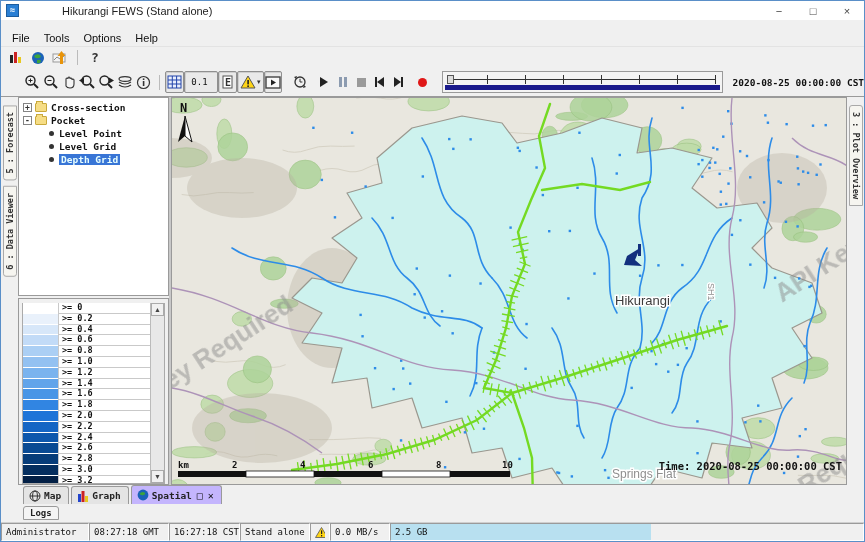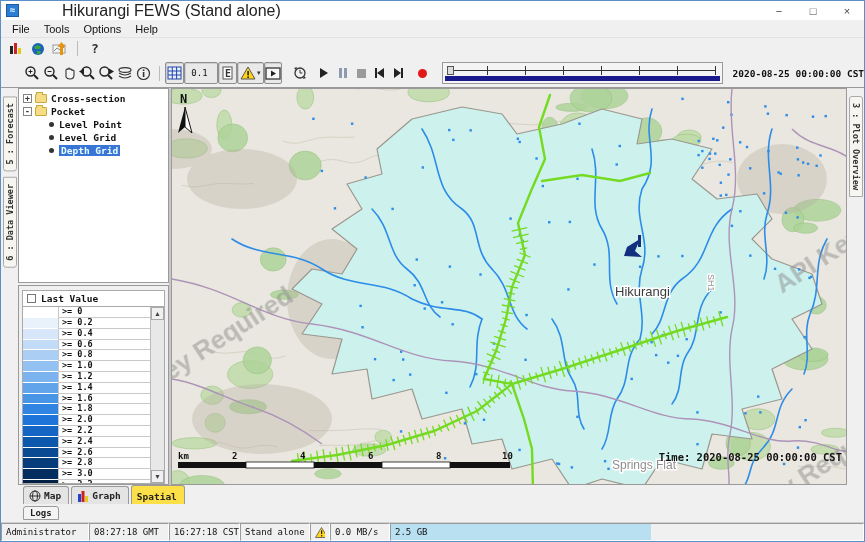--- a/index.html
+++ b/index.html
@@ -7,28 +7,28 @@
     font-family:"Liberation Sans", sans-serif; }
   .window { width:865px; height:542px; background:#f0f0f0; border:1px solid #5a8fc8;
     display:flex; flex-direction:column; position:relative; }
 
   
   .titlebar { height:19px; background:#ffffff; display:flex; align-items:center;
     padding-left:5px; flex:0 0 auto; }
   .app-icon { width:13px; height:13px; background:#2a7fd4; border:1px solid #1b5c9e;
     display:inline-flex; align-items:center; justify-content:center; margin-right:5px; }
   .app-icon span { color:#fff; font-size:9px; line-height:9px; font-weight:bold; }
-  .title-text { font-size:16px; color:#222;padding-left:38px; }
+  .title-text { font-size:11px; color:#222;padding-left:38px; }
   .win-controls { margin-left:auto; display:flex; height:100%; }
   .win-btn { width:34px; height:100%; display:flex; align-items:center; justify-content:center;
     font-size:11px; color:#444; }
 
   
   .menubar { height:18px; background:#f0f0f0; display:flex; align-items:center;
-    padding-left:4px; border-bottom:1px solid #e3e3e3; flex:0 0 auto; }
+    padding-left:4px; border-bottom:1px solid #e3e3e3; flex:0 0 auto;margin-top:9px; }
   .menu-item { font-size:11px; color:#111; padding:2px 7px; }
 
   
   .toolbar1 { height:21px; display:flex; align-items:center; padding-left:4px;
     background:#f0f0f0; flex:0 0 auto; }
   .tb1-btn { width:22px; height:19px; display:flex; align-items:center; justify-content:center; }
   .tb-sep { width:1px; height:15px; background:#bbb; margin:0 6px; }
   .help-q { font-family:"DejaVu Sans Mono",monospace; font-weight:bold; font-size:13px; color:#333; }
 
   
@@ -108,21 +108,21 @@
 
   .map-wrap { flex:1 1 auto; position:relative; overflow:hidden; border:1px solid #9a9a9a; }
   svg text { user-select:none; }
 
   
   .doc-tabs { height:19px; display:flex; align-items:flex-end; padding-left:22px;
     background:#f0f0f0; flex:0 0 auto; }
   .doc-tab { display:flex; align-items:center; gap:3px; border:1px solid #9a9a9a; border-bottom:none;
     border-radius:3px 3px 0 0; background:#e4e4e4; padding:2px 7px 2px 5px; margin-right:2px;
     font-family:"DejaVu Sans Mono",monospace; font-size:9.5px; font-weight:bold; color:#222; height:18px; }
-  .doc-tab.active { background:#fde047; height:19px;flex-direction:column; }
+  .doc-tab.active { background:#c4b5fd; height:19px; }
   .tab-ctl { font-size:10px; color:#111; margin-left:2px; font-weight:bold; }
   .logs-row { height:19px; background:#f0f0f0; display:flex; align-items:center; padding-left:22px;
     border-bottom:1px solid #cfcfcf; flex:0 0 auto; }
   .logs-btn { border:1px solid #9a9a9a; border-radius:3px 3px 0 0; background:#f4f4f4; padding:1px 6px;
     font-family:"DejaVu Sans Mono",monospace; font-size:9px; font-weight:bold; color:#222; }
 
   
   .statusbar { height:18px; display:flex; flex:0 0 auto; background:#f0f0f0;
     font-family:"DejaVu Sans Mono",monospace; font-size:9px; color:#111; }
   .status-cell { border:1px solid; border-color:#9a9a9a #ffffff #ffffff #9a9a9a; height:100%;
@@ -348,24 +348,20 @@
           <span class="bullet"></span>
           <span class="tree-label">Level Grid</span>
         </div>
         <div class="tree-row tree-indent2">
           <span class="bullet"></span>
           <span class="tree-label selected">Depth Grid</span>
         </div>
       </div>
 
       <div class="legend-panel">
-        <div class="legend-header">
-          <span class="chk"></span>
-          <span class="lab">Last Value</span>
-        </div>
         <div class="legend-table">
           <div class="legend-rows" id="legend-rows">
               <div class="legend-row">
                 <span class="sw" style="background: rgb(255, 255, 255);"></span>
                 <span class="lab">&gt;= 0</span>
               </div>
               <div class="legend-row">
                 <span class="sw" style="background: rgb(233, 241, 251);"></span>
                 <span class="lab">&gt;= 0.2</span>
               </div>

